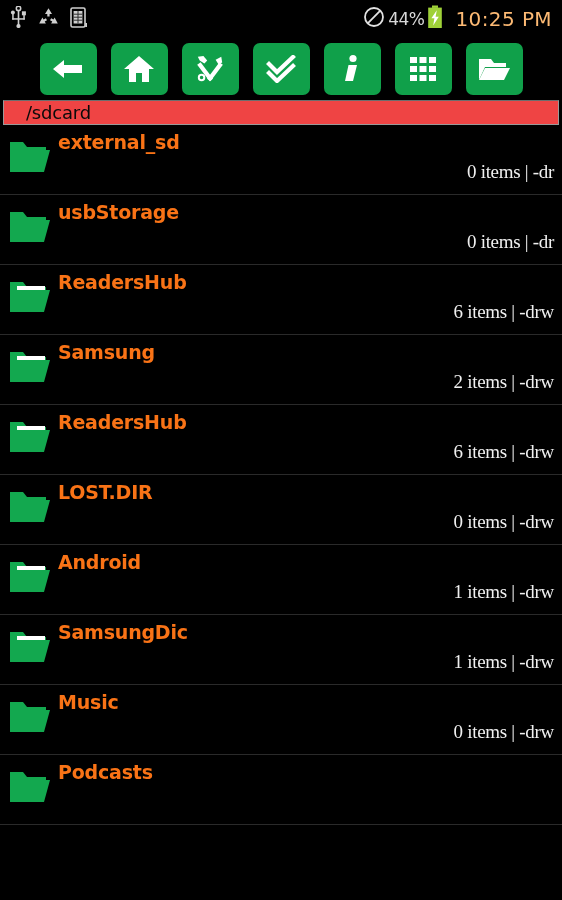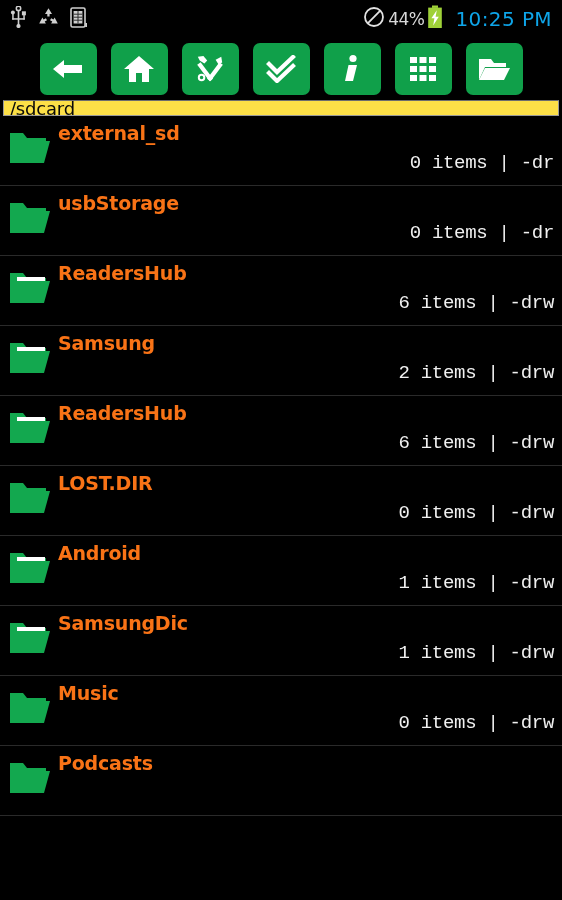--- a/index.html
+++ b/index.html
@@ -22,21 +22,21 @@
   #status-right{
     margin-left:auto;
     display:flex; align-items:center; gap:3px;
   }
   .sb-icon{ display:block; }
   #battery-pct{
     color:#d8d8d8; font-size:17px; letter-spacing:-0.5px;
     font-family:"DejaVu Sans", sans-serif;
   }
   #clock{
-    color:#0ea5e9; font-size:20px; margin-left:9px;
+    color:#fdba74; font-size:20px; margin-left:9px;
     letter-spacing:0.4px;
     font-family:"DejaVu Sans", sans-serif;
   }
 
   
   #toolbar{
     height:62px;
     background:#000;
     display:flex;
     align-items:center;
@@ -51,27 +51,27 @@
     cursor:pointer;
     flex:0 0 auto;
   }
 
   
   #path-bar-wrap{
     padding:0 3px;
     background:#000;
   }
   #path-bar{
-    height:16px;
-    background:#fde047;
+    height:25px;
+    background:#ef4444;
     border:1px solid #9a9a9a;
     border-top-color:#6d6d6d;
     display:flex;
     align-items:center;
-    padding-left:6px;
+    padding-left:22px;
     overflow:hidden;
   }
   #path-text{
     color:#0a0a0a;
     font-size:18px;
     white-space:nowrap;
     letter-spacing:-0.2px;
     font-family:"DejaVu Sans", sans-serif;
   }
 
@@ -102,21 +102,21 @@
     white-space:nowrap;
     font-family:"DejaVu Sans", sans-serif;
   }
   .row-meta{
     position:absolute;
     right:8px; top:36px;
     color:#f0f0f0;
     font-size:19px;
     letter-spacing:-0.3px;
     white-space:nowrap;
-    font-family:Liberation Mono, monospace;
+    font-family:Liberation Serif, serif;
   }
 </style>
 </head>
 <body>
 
 <div id="status-bar">
   <div id="status-left">
     <span class="sb-icon">
       <svg width="17" height="22" viewBox="0 0 17 22">
         <g fill="#cfcfcf">

